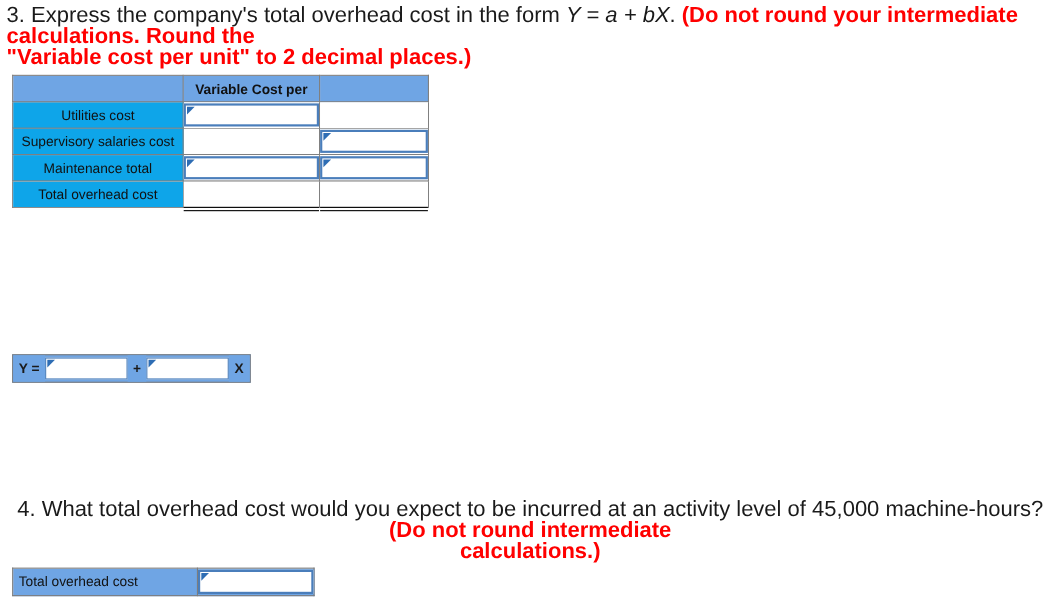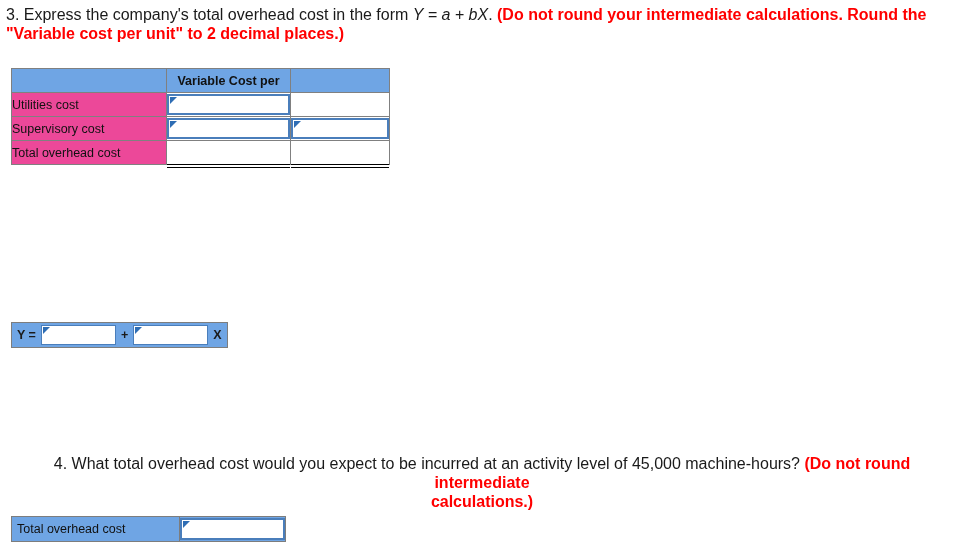--- a/index.html
+++ b/index.html
@@ -13,21 +13,21 @@
     position: relative;
     font-family: "Liberation Sans", sans-serif;
     color: #111111;
     overflow: hidden;
   }
 
   
   .question {
     position: absolute;
     left: 6px;
-    font-size: 16px;
+    font-size: 20px;
     line-height: 19px;
     color: #1a1a1a;
   }
   #question-3 { top: 5px; width: 950px; }
   #question-4 { top: 454px; width: 952px; text-align: center; }
 
   .q-italic { font-style: italic; }
   .q-red {
     color: #ff0000;
     font-weight: bold;
@@ -59,22 +59,22 @@
     background: #6fa5e4;
     text-align: center;
     font-weight: bold;
     font-size: 12.5px;
     color: #111;
     height: 18px;
   }
   .hdr.blank { background: #6fa5e4; }
 
   .rowlabel {
-    background: #ec4899;
-    text-align: left;
+    background: #0ea5e9;
+    text-align: center;
     padding-left: 4px;
     font-size: 12.5px;
     white-space: nowrap;
   }
 
   
   .cell-input { background: #ffffff; position: relative; }
 
   
   .entry {
@@ -194,23 +194,37 @@
           <span></span>
         </div>
       </td>
       <td class="cell-input">
         <div class="entry plain">
           <span></span>
         </div>
       </td>
     </tr>
 
-
-    <tr>
-      <td class="rowlabel">Supervisory cost</td>
+    <tr>
+      <td class="rowlabel">Supervisory salaries cost</td>
+      <td class="cell-input">
+        <div class="entry plain">
+          <span></span>
+        </div>
+      </td>
+      <td class="cell-input">
+        <div class="entry">
+          <span class="marker"></span>
+          <span></span>
+        </div>
+      </td>
+    </tr>
+
+    <tr>
+      <td class="rowlabel">Maintenance total</td>
       <td class="cell-input">
         <div class="entry">
           <span class="marker"></span>
           <span></span>
         </div>
       </td>
       <td class="cell-input">
         <div class="entry">
           <span class="marker"></span>
           <span></span>

